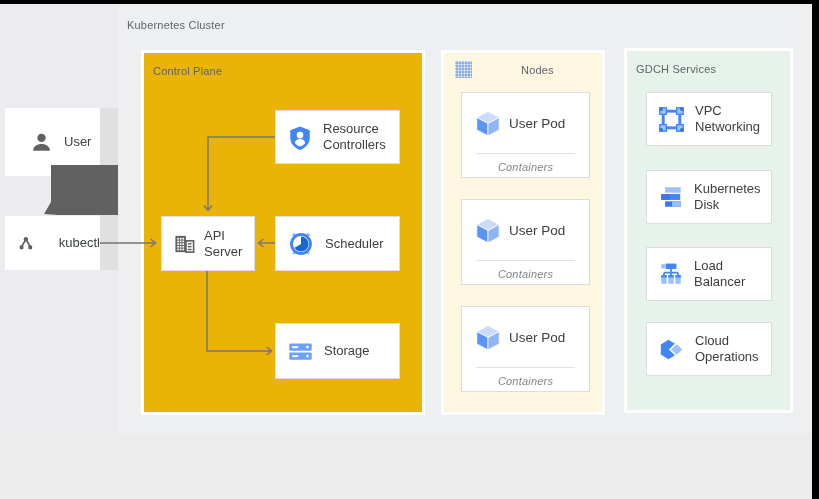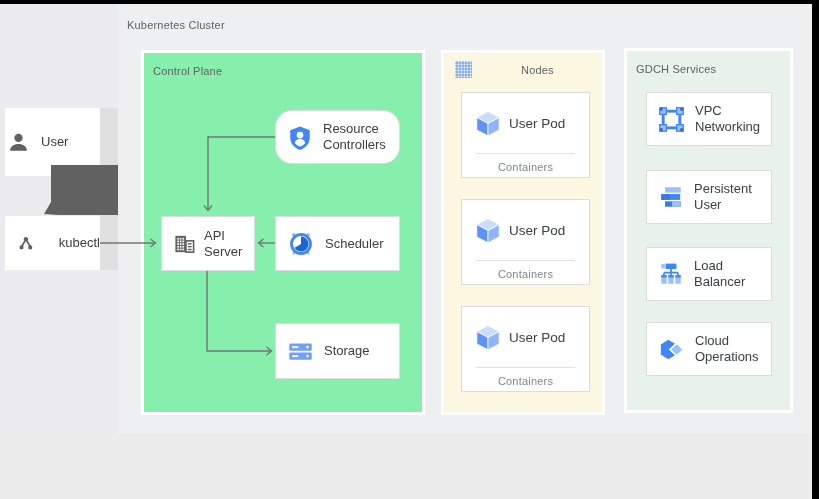--- a/index.html
+++ b/index.html
@@ -13,54 +13,54 @@
   .strip-top{left:0;top:0;width:819px;height:4px;background:#000;}
   .strip-right{left:812px;top:0;width:7px;height:499px;background:#000;}
   
   .left-col{left:0;top:4px;width:118px;height:430px;background:#ebebf0;}
   .main-panel{left:118px;top:4px;width:694px;height:430px;background:#edeff1;}
   .gray-band{left:100px;top:108px;width:18px;height:162px;background:#e0e0e0;}
 
   .cluster-label{left:127px;top:19px;font-size:11px;color:#5f6368;letter-spacing:.2px;}
 
   .panel{box-sizing:border-box;border:3px solid #ffffff;}
-  .panel-cp{left:141px;top:50px;width:284px;height:365px;background:#86efac;}
+  .panel-cp{left:141px;top:50px;width:284px;height:365px;background:#eab308;}
   .panel-nodes{left:441px;top:50px;width:164px;height:365px;background:#fdf7e2;}
   .panel-gdch{left:624px;top:48px;width:169px;height:365px;background:#e6f2ea;}
   .panel-label{position:absolute;left:9px;top:12px;font-size:11px;color:#5f6368;letter-spacing:.2px;}
   .nodes-head{position:absolute;left:11px;top:8px;display:flex;align-items:center;gap:9px;}
   .dot-grid{width:17px;height:17px;
     background-image:radial-gradient(#4285f4 0.95px, rgba(0,0,0,0) 1.15px);
     background-size:3px 3px;background-position:0.5px 0.5px;}
   .nodes-label{font-size:11px;color:#5f6368;letter-spacing:.2px;padding-left:40px;}
 
   .card{box-sizing:border-box;background:#fff;border:1px solid #dadce0;
     display:flex;align-items:center;gap:10px;padding-left:11px;}
   .card-plain{border:none;box-shadow:none;}
   .card-label{font-size:13px;line-height:16px;color:#3c4043;}
   .w2{max-width:76px;}
   .w2n{max-width:50px;}
 
   
-  .card-rc{left:275px;top:110px;width:125px;height:54px;border-radius:17px;}
+  .card-rc{left:275px;top:110px;width:125px;height:54px;}
   .card-api{left:161px;top:216px;width:94px;height:55px;gap:8px;}
   .card-sched{left:275px;top:216px;width:125px;height:55px;}
   .card-storage{left:275px;top:323px;width:125px;height:56px;}
 
   
-  .card-user{left:5px;top:108px;width:95px;height:68px;padding-left:1px;}
+  .card-user{left:5px;top:108px;width:95px;height:68px;padding-left:24px;}
   .card-kubectl{left:5px;top:216px;width:95px;height:54px;padding-left:13px;gap:25px;}
 
   
   .pod{box-sizing:border-box;background:#fff;border:1px solid #dadce0;left:461px;width:129px;height:86px;}
   .pod1{top:92px;}.pod2{top:199px;}.pod3{top:306px;}
   .pod-top{display:flex;align-items:center;gap:7px;height:60px;padding-left:12px;box-sizing:border-box;}
   .pod-label{font-size:13.5px;color:#3c4043;}
   .pod-div{height:1px;background:#e2e2e2;margin:0 14px;}
-  .pod-sub{text-align:center;font-size:11px;color:#80868b;margin-top:7px;letter-spacing:.2px;}
+  .pod-sub{text-align:center;font-size:11px;color:#80868b;margin-top:7px;letter-spacing:.2px;font-style:italic;}
 
   
   .gcard{left:646px;width:126px;height:54px;}
   .g1{top:92px;}.g2{top:170px;}.g3{top:247px;}.g4{top:322px;}
 
   .overlay{left:0;top:0;pointer-events:none;}
   svg{display:block;}
 </style>
 </head>
 <body>
@@ -227,21 +227,21 @@
   </div>
 
   <div class="abs card gcard g2">
     <svg width="26" height="26" viewBox="0 0 24 24">
       <rect x="6.5" y="3" width="14.5" height="5" fill="#9dc0f9"></rect>
       <rect x="3" y="9.3" width="17.5" height="5.4" fill="#4285f4"></rect>
       <rect x="6.5" y="16" width="14.5" height="5" fill="#3b78e7"></rect>
       <rect x="3" y="9.3" width="8" height="5.4" fill="#3b78e7"></rect>
       <rect x="13" y="16" width="8" height="5" fill="#9dc0f9"></rect>
     </svg>
-    <span class="card-label w2">Persistent User</span>
+    <span class="card-label w2">Kubernetes Disk</span>
   </div>
 
   <div class="abs card gcard g3">
     <svg width="26" height="26" viewBox="0 0 24 24">
       <rect x="7" y="2.4" width="10" height="5" fill="#4285f4"></rect>
       <rect x="3" y="2.9" width="3.4" height="4" fill="#9dc0f9"></rect>
       <path d="M12 7.4 V10.8 M5.5 10.8 H18.5 M5.5 10.8 V13 M12 10.8 V13 M18.5 10.8 V13" stroke="#4285f4" stroke-width="1.6" fill="none"></path>
       <g fill="#9dc0f9">
         <rect x="3" y="13" width="5" height="8"></rect>
         <rect x="9.5" y="13" width="5" height="8"></rect>

